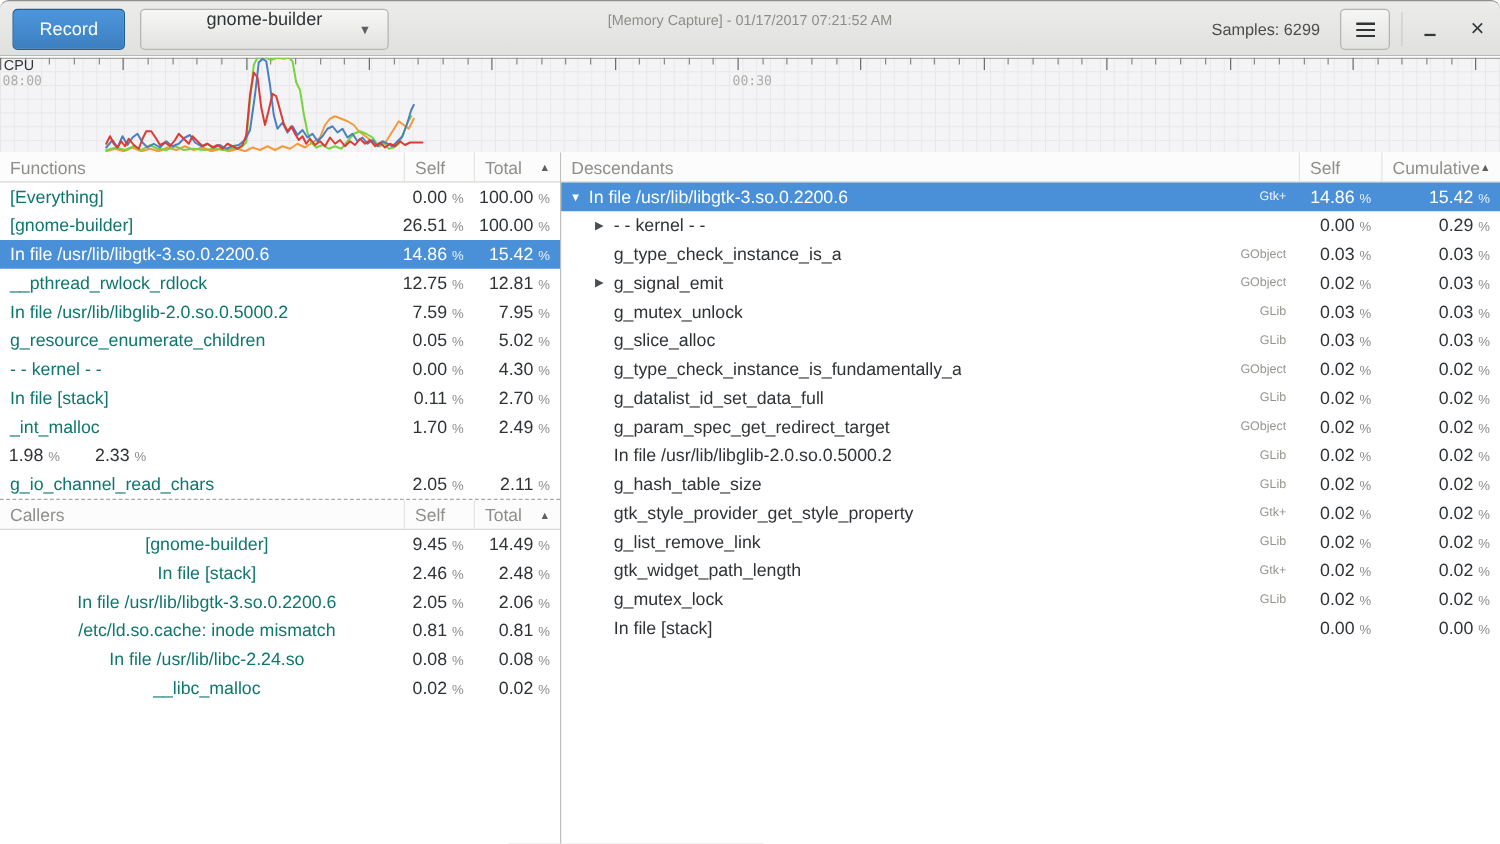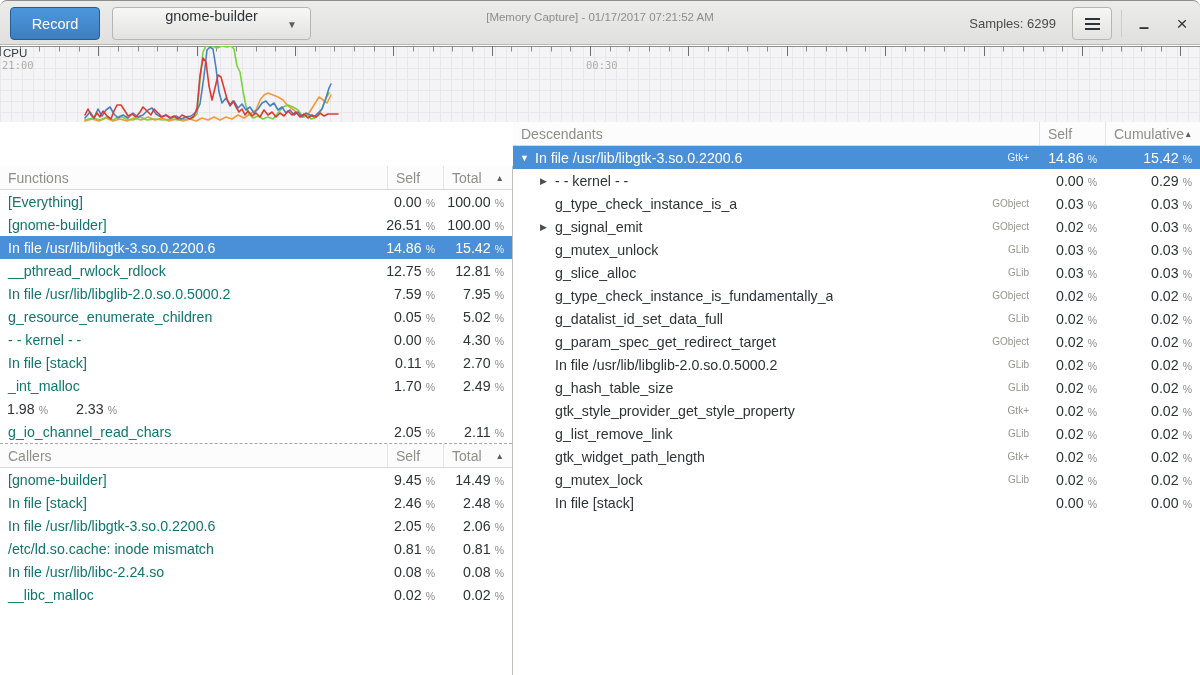--- a/index.html
+++ b/index.html
@@ -42,21 +42,21 @@
                      linear-gradient(to bottom,#e8e8eb 1px,transparent 1px);
     background-size:11px 11px; overflow:hidden; cursor:crosshair; }
   .graph svg { position:absolute; top:0; left:0; }
   .cpu-label { position:absolute; left:3px; top:1px; font-size:11.5px; color:#33373c; }
   .tlabel { position:absolute; top:13px; font-family:"DejaVu Sans Mono",monospace; font-size:10.5px; color:#acaca8; }
   .t0 { left:2px; }
   .t30 { left:586px; }
 
   
   .main { position:absolute; top:122px; left:0; right:0; bottom:0; display:flex; background:#fff; }
-  .left-pane { width:513px; border-right:1px solid #bfbfbc;margin-top:44px; }
+  .left-pane { width:449px; border-right:1px solid #bfbfbc; }
   .right-pane { flex:1; }
 
   .thead { display:flex; height:24px; background:#fcfcfc; border-bottom:1px solid #d8d8d4;
     align-items:stretch; }
   .thead .col { display:flex; align-items:center; padding:0 8px; font-size:14px; color:#8e8e8a;
     border-left:1px solid #e4e4e1; }
   .thead .col:first-child { border-left:none; }
   .cname { flex:1; min-width:0; }
   .cself { width:56px; }
   .ctotal { width:69px; }
@@ -75,21 +75,21 @@
   .rnum.w-cum { width:95px; }
   .v { font-size:14.2px; color:#2f3336; }
   .pc { font-size:10.5px; color:#8c8c8c; margin-left:4px; }
 
   .trow.sel { background:#4a90d9; }
   .trow.sel .rname, .trow.sel .v, .trow.sel .fname { color:#fff; }
   .trow.sel .pc { color:rgba(255,255,255,0.88); }
   .trow.sel .cat { color:rgba(255,255,255,0.9); }
   .trow.sel .exp { color:#fff; }
 
-  .callers-table { border-top:1px dashed #a8a8a5; }
+  .callers-table { border-top:1px dashed #a8a8a5;text-align:center; }
 
   
   .dname { flex:1; min-width:0; display:flex; align-items:center; }
   .ind0 { padding-left:7px; }
   .ind1 { padding-left:27px; }
   .exp { width:15px; flex:none; font-size:9px; color:#4b4f51; }
   .fname { font-size:14.2px; color:#2f3336; white-space:nowrap; overflow:hidden; }
   .cat { margin-left:auto; flex:none; padding:0 10px 0 8px; font-size:10px; color:#95958f; }
 </style>
 </head>
@@ -183,21 +183,21 @@
         <line x1="1141.5" y1="0" x2="1141.5" y2="5.5" stroke="#8a8a87" stroke-width="1"></line>
         <line x1="1161.5" y1="0" x2="1161.5" y2="5.5" stroke="#8a8a87" stroke-width="1"></line>
         <line x1="1180.5" y1="0" x2="1180.5" y2="10" stroke="#6e6e6b" stroke-width="1"></line>
         <line x1="1200.5" y1="0" x2="1200.5" y2="5.5" stroke="#8a8a87" stroke-width="1"></line>
         <polyline points="85,75 92,73 99,75 106,72 113,75 120,73 127,75 134,72 141,74 148,71 155,74 162,72 169,75 176,73 183,75 190,73 196,75 202,72 208,74 214,71 220,74 226,71 232,73 238,69 244,72 250,68 256,64 260,54 264,49 268,47 273,49 278,51 283,54 287,59 291,62 295,65 299,69 304,71 309,67 314,59 319,51 323,54 327,57 331,49" fill="none" stroke="#f59a3b" stroke-width="1.6" stroke-linejoin="round" stroke-linecap="round"></polyline>
         <polyline points="85,74 93,72 100,74 107,71 113,74 120,70 126,73 133,74 140,71 147,74 155,73 163,74 171,73 179,74 187,73 193,72 197,68 200,34 203,6 206,0 212,0 217,2 222,0 227,1 231,0 234,3 237,20 240,26 243,45 246,60 249,68 253,72 258,70 263,73 268,71 273,73 278,67 283,61 288,59 293,61 298,64 303,71 307,68 311,73 315,72 319,69 323,60 326,52 329,47" fill="none" stroke="#79d23f" stroke-width="1.6" stroke-linejoin="round" stroke-linecap="round"></polyline>
         <polyline points="85,72 90,66 94,72 98,63 102,70 106,64 110,61 114,68 118,72 123,69 128,72 133,67 138,71 143,69 148,64 152,62 156,68 161,71 166,69 171,72 176,70 181,73 186,71 191,70 196,66 200,58 204,30 207,4 210,1 213,3 216,22 219,46 222,57 226,52 230,60 234,55 238,62 242,58 246,64 250,61 254,67 258,63 262,57 266,55 270,60 274,57 278,64 282,61 286,67 290,64 294,69 298,66 302,71 306,67 310,69 314,71 318,67 322,63 326,52 329,42 331,38" fill="none" stroke="#4a7fc4" stroke-width="1.6" stroke-linejoin="round" stroke-linecap="round"></polyline>
         <polyline points="85,69 88,63 91,69 94,72 97,67 100,71 103,65 107,70 111,73 114,65 117,59 121,59 125,65 128,70 132,68 136,71 140,66 143,61 147,65 151,69 154,63 158,67 162,71 166,69 170,72 174,70 178,73 182,69 186,71 190,73 194,70 197,62 200,30 203,12 206,16 209,40 212,54 215,42 218,29 221,31 224,42 227,53 230,59 233,55 236,61 239,66 242,63 245,69 248,65 252,70 256,67 260,71 264,64 268,69 272,66 276,71 280,67 284,70 288,65 292,69 296,66 300,71 304,68 308,72 312,69 316,71 320,67 324,70 328,68 338,68" fill="none" stroke="#dc3b33" stroke-width="1.6" stroke-linejoin="round" stroke-linecap="round"></polyline>
       </svg>
     <div class="cpu-label">CPU</div>
-    <div class="tlabel t0">21:00</div>
+    <div class="tlabel t0">08:00</div>
     <div class="tlabel t30">00:30</div>
   </div>
 
   <div class="main">
 
     <div class="left-pane">
       <div class="functions-table">
         <div class="thead">
           <div class="col cname">Functions</div>
           <div class="col cself">Self</div>

